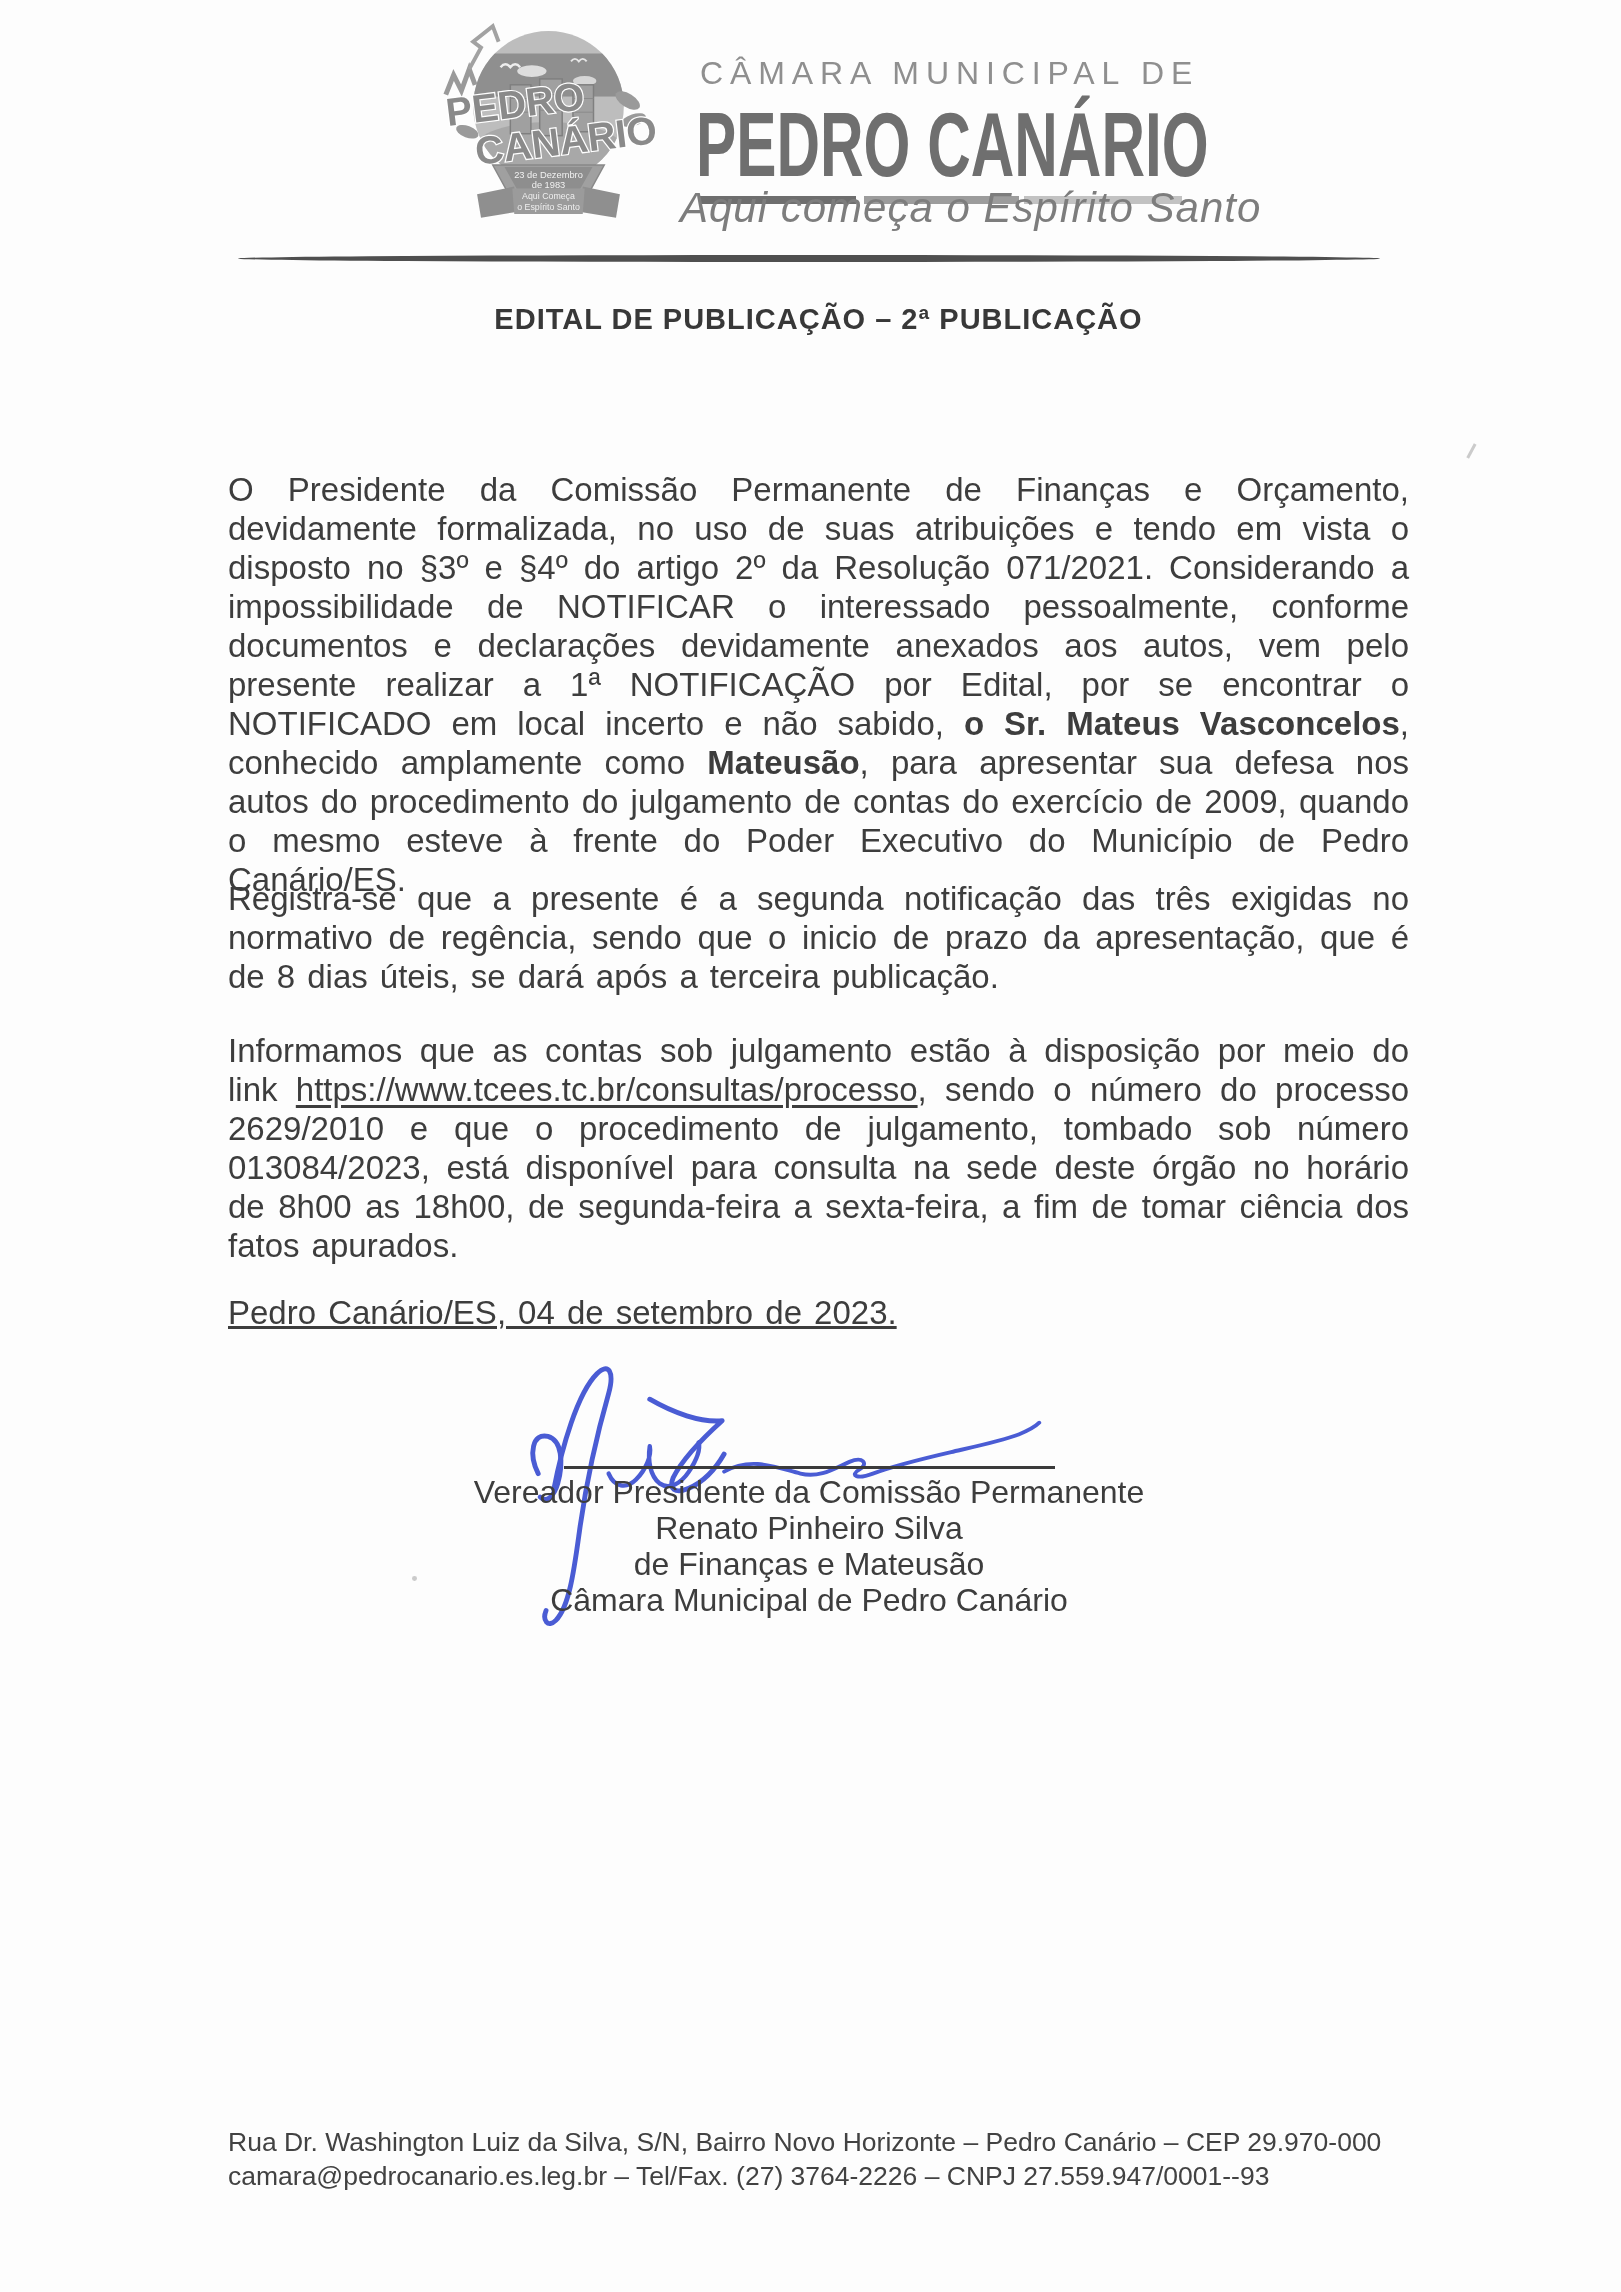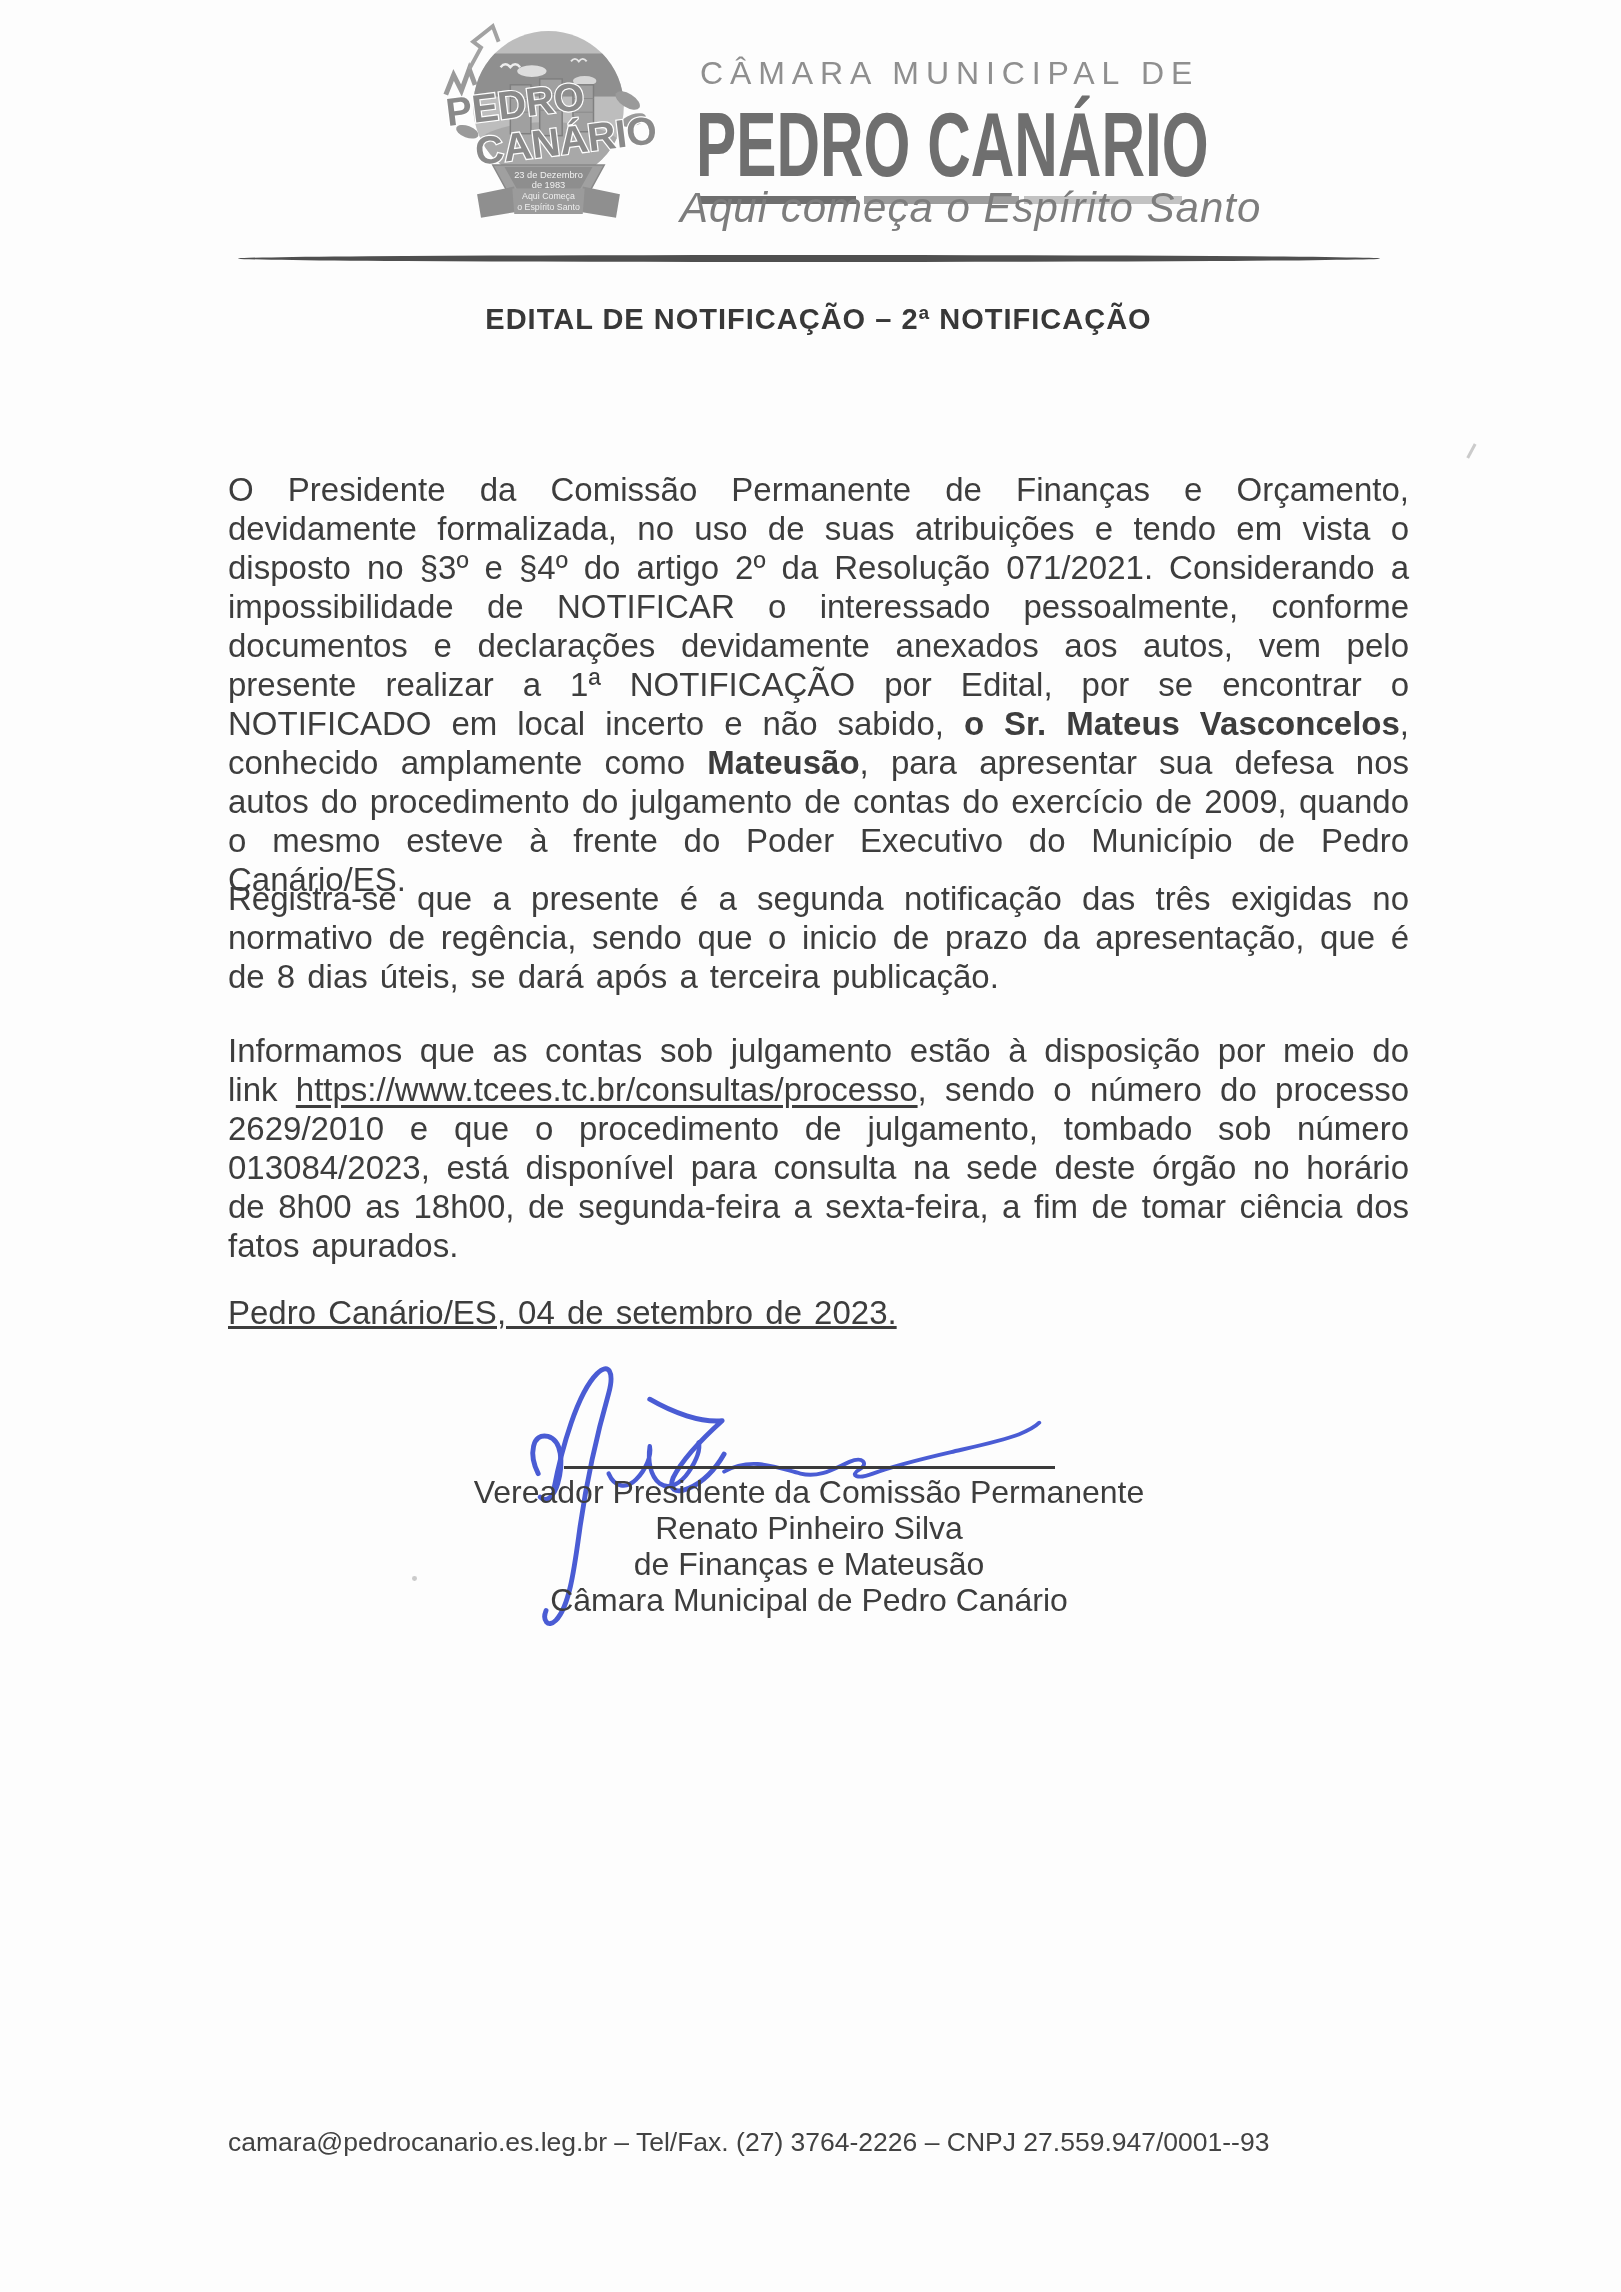--- a/index.html
+++ b/index.html
@@ -154,21 +154,21 @@
       <span id="org-large">PEDRO CANÁRIO</span>
     </div>
     <div id="bar1" class="brand-bar"></div>
     <div id="bar2" class="brand-bar"></div>
     <div id="bar3" class="brand-bar"></div>
     <div id="tagline">Aqui começa o Espírito Santo</div>
   </div>
 
   <div id="head-rule"></div>
 
-  <div id="doc-title">EDITAL DE NOTIFICAÇÃO – 2ª NOTIFICAÇÃO</div>
+  <div id="doc-title">EDITAL DE PUBLICAÇÃO – 2ª PUBLICAÇÃO</div>
 
   <p id="para1" class="para"><span>O Presidente da Comissão Permanente de Finanças e Orçamento, devidamente formalizada, no uso de suas atribuições e tendo em vista o disposto no §3º e §4º do artigo 2º da Resolução 071/2021. Considerando a impossibilidade de NOTIFICAR o interessado pessoalmente, conforme documentos e declarações devidamente anexados aos autos, vem pelo presente realizar a 1ª NOTIFICAÇÃO por Edital, por se encontrar o NOTIFICADO em local incerto e não sabido, </span><span class="b">o Sr. Mateus Vasconcelos</span><span>, conhecido amplamente como </span><span class="b">Mateusão</span><span>, para apresentar sua defesa nos autos do procedimento do julgamento de contas do exercício de 2009, quando o mesmo esteve à frente do Poder Executivo do Município de Pedro Canário/ES.</span></p>
 
   <p id="para2" class="para">Registra-se que a presente é a segunda notificação das três exigidas no normativo de regência, sendo que o inicio de prazo da apresentação, que é de 8 dias úteis, se dará após a terceira publicação.</p>
 
   <p id="para3" class="para"><span>Informamos que as contas sob julgamento estão à disposição por meio do link </span><span class="doc-link">https://www.tcees.tc.br/consultas/processo</span><span>, sendo o número do processo 2629/2010 e que o procedimento de julgamento, tombado sob número 013084/2023, está disponível para consulta na sede deste órgão no horário de 8h00 as 18h00, de segunda-feira a sexta-feira, a fim de tomar ciência dos fatos apurados.</span></p>
 
   <p id="dateline" class="para">Pedro Canário/ES, 04 de setembro de 2023.</p>
 
   <div>
@@ -184,19 +184,20 @@
     <div id="sig-line"></div>
     <div id="sig-block">
       <div>Vereador Presidente da Comissão Permanente</div>
       <div>Renato Pinheiro Silva</div>
       <div>de Finanças e Mateusão</div>
       <div>Câmara Municipal de Pedro Canário</div>
     </div>
   </div>
 
   <div id="footer">
+    <div>Rua Dr. Washington Luiz da Silva, S/N, Bairro Novo Horizonte – Pedro Canário – CEP 29.970-000</div>
     <div>camara@pedrocanario.es.leg.br – Tel/Fax. (27) 3764-2226 – CNPJ 27.559.947/0001--93</div>
   </div>
 
   <div id="speck1" class="speck"></div>
   <div id="speck2" class="speck"></div>
 </div>
 
 
 </body></html>

